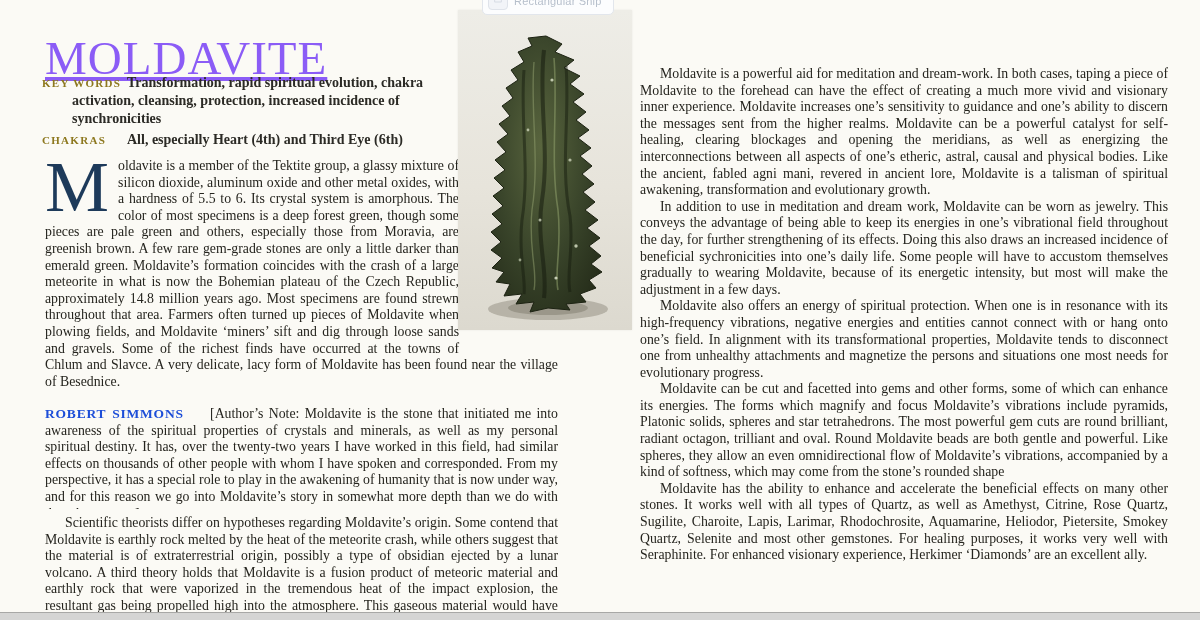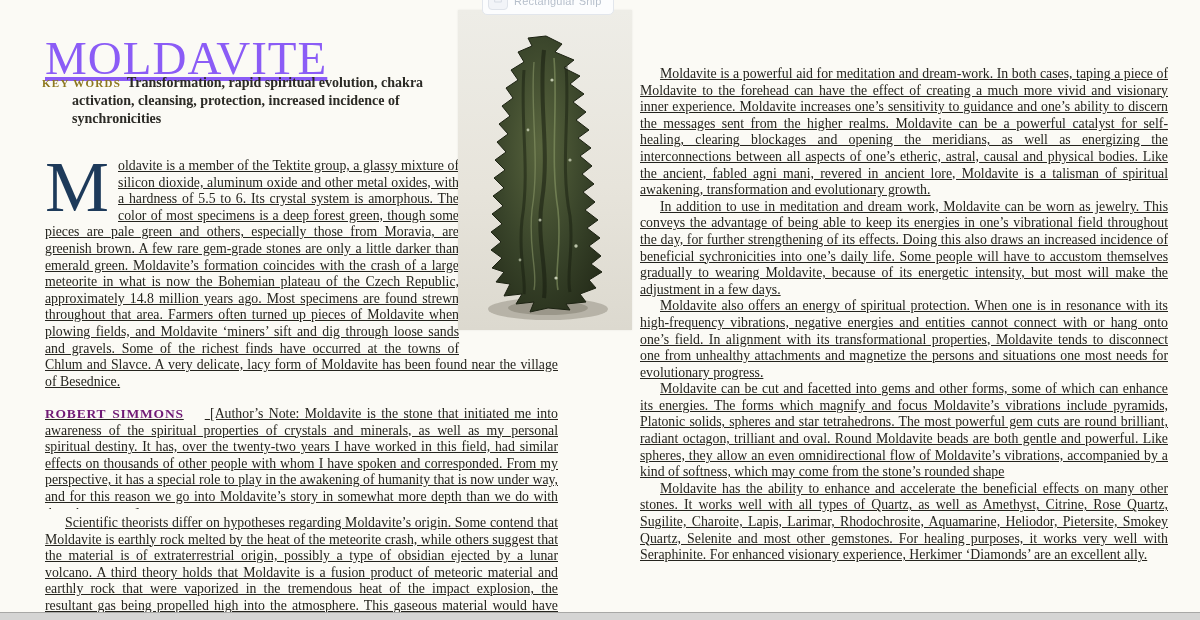--- a/index.html
+++ b/index.html
@@ -42,31 +42,31 @@
     font-size:14px;line-height:18px;font-weight:bold;color:#2b2a25;
     margin-bottom:3px;
   }
   .meta-label{
     display:inline-block;width:85px;text-indent:0;
     font-size:11px;letter-spacing:1.3px;color:#8d781f;font-weight:bold;
     vertical-align:baseline;
   }
   .col-left{position:absolute;left:45px;top:158px;width:513px;}
   .bodytext{
-    font-size:13.8px;line-height:16.6px;text-align:justify;color:#25241e;text-decoration:underline;
+    font-size:13.8px;line-height:16.6px;text-align:justify;color:#25241e;
   }
   .intro{margin:0;height:234px;overflow:hidden;}
   .photo-spacer{float:right;width:99px;height:186px;}
   .dropcap{
     float:left;font-size:72px;line-height:50px;color:#1d3a5a;
     padding:4px 9px 0 0;font-weight:400;
   }
   .author{margin:14px 0 0 0;height:103px;overflow:hidden;}
   .author-label{
-    color:#701a75;font-weight:bold;font-size:13.5px;letter-spacing:.8px;
+    color:#1d4ed8;font-weight:bold;font-size:13.5px;letter-spacing:.8px;
     margin-right:21px;
   }
   .science{margin:6px 0 0 0;text-indent:20px;}
   
   .col-right{position:absolute;left:640px;top:66px;width:528px;height:550px;overflow:hidden;}
   .col-right p{margin:0;text-indent:20px;}
   
   .bottom-bar{
     position:absolute;left:0;bottom:0;width:1200px;height:7px;z-index:9;
     background:#d5d5d4;border-top:1px solid #a8a8a6;
@@ -115,20 +115,23 @@
       <circle cx="98" cy="268" r="1.6" fill="#e6ecd4" opacity="0.8"></circle>
     </svg>
   </div>
 
   <h1 class="title">MOLDAVITE</h1>
 
   <div class="meta">
     <div class="meta-row">
       <span class="meta-label">KEY WORDS</span><span>Transformation, rapid spiritual evolution, chakra activation, cleansing, protection, increased incidence of synchronicities</span>
     </div>
+    <div class="meta-row">
+      <span class="meta-label">CHAKRAS</span><span>All, especially Heart (4th) and Third Eye (6th)</span>
+    </div>
   </div>
 
   <div class="col-left bodytext">
     <p class="intro">
       <span class="photo-spacer"></span>
       <span class="dropcap">M</span>
       <span>oldavite is a member of the Tektite group, a glassy mixture of silicon dioxide, aluminum oxide and other metal oxides, with a hardness of 5.5 to 6. Its crystal system is amorphous. The color of most specimens is a deep forest green, though some pieces are pale green and others, especially those from Moravia, are greenish brown. A few rare gem-grade stones are only a little darker than emerald green. Moldavite’s formation coincides with the crash of a large meteorite in what is now the Bohemian plateau of the Czech Republic, approximately 14.8 million years ago. Most specimens are found strewn throughout that area. Farmers often turned up pieces of Moldavite when plowing fields, and Moldavite ‘miners’ sift and dig through loose sands and gravels. Some of the richest finds have occurred at the towns of Chlum and Slavce. A very delicate, lacy form of Moldavite has been found near the village of Besednice.</span>
     </p>
     <p class="author">
       <span class="author-label">ROBERT SIMMONS</span>

